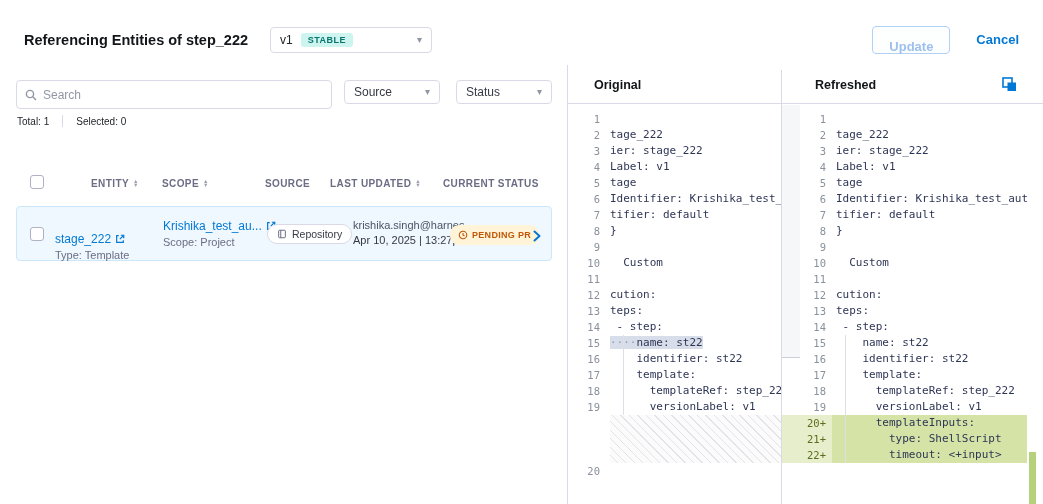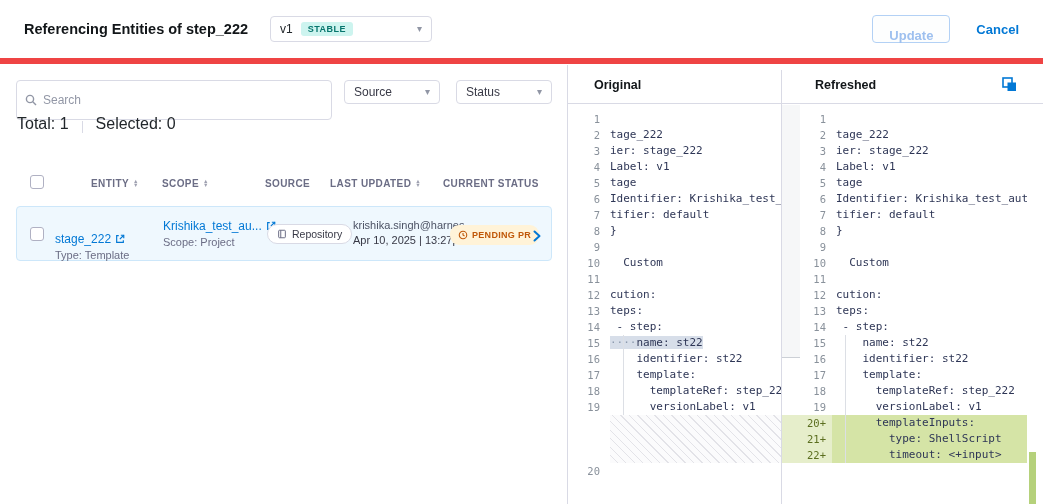--- a/index.html
+++ b/index.html
@@ -1,47 +1,47 @@
 <!DOCTYPE html>
 <html><head>
 <meta charset="utf-8">
 <style>
   * { margin:0; padding:0; box-sizing:border-box; }
   html,body { width:1043px; height:504px; }
   body { font-family:"Liberation Sans", sans-serif; background:#fff; color:#1c1e21; }
   .screen { position:relative; width:1043px; height:504px; background:#fff; overflow:hidden; }
 
   
-  .topbar { position:absolute; top:0; left:0; right:0; height:64px; border-bottom:6px solid #ef4444;
+  .topbar { position:absolute; top:8px; left:0; right:0; height:64px; border-bottom:1px solid #ef4444;
             display:flex; align-items:center; padding:0 24px; background:#fff; }
   .page-title { font-size:14.5px; font-weight:700; color:#121619; white-space:nowrap; }
   .version-select { margin-left:22px; width:162px; height:26px; border:1px solid #d9dae5; border-radius:4px;
                     display:flex; align-items:center; padding:0 9px; gap:8px; cursor:pointer; background:#fff; }
   .version-value { font-size:12px; color:#22272b; }
   .stable-badge { background:#cdf4ef; color:#06756d; font-size:9px; font-weight:700; letter-spacing:.5px;
                   padding:2px 7px; border-radius:3px; }
   .caret { margin-left:auto; color:#9196a5; font-size:10px; line-height:1; }
   .topbar-actions { margin-left:auto; display:flex; align-items:center; gap:26px; }
   .update-btn { height:28px; padding:12px 16px; border:1px solid #b3d1f5; border-radius:4px; background:#fdfefe;
                 color:#9ec0ef; font-weight:600; font-size:13px; font-family:inherit; cursor:pointer;text-align:center; }
   .cancel-link { color:#0278d5; font-weight:600; font-size:13px; cursor:pointer; }
 
   
   .left-panel { position:absolute; top:65px; left:0; width:568px; bottom:0; background:#fff;
                 border-right:1px solid #d9dae5; }
-  .search-box { position:absolute; left:16px; top:15px; width:316px; height:40px; border:1px solid #d9dae5;
+  .search-box { position:absolute; left:16px; top:15px; width:316px; height:29px; border:1px solid #d9dae5;
                 border-radius:4px; display:flex; align-items:center; padding:0 8px; gap:6px; background:#fff; }
   .search-box input { border:0; outline:0; flex:1; font-size:12px; font-family:inherit; color:#383946; background:transparent; }
   .search-box input::placeholder { color:#9297a6; }
   .filter-select { position:absolute; top:15px; height:24px; border:1px solid #d9dae5; border-radius:4px;
                    display:flex; align-items:center; padding:0 9px; font-size:12px; color:#383946;
                    cursor:pointer; background:#fff; }
   .filter-source { left:344px; width:96px; }
   .filter-status { left:456px; width:96px; }
-  .totals { position:absolute; left:17px; top:50px; display:flex; align-items:flex-end; font-size:16px; color:#22272b; }
+  .totals { position:absolute; left:17px; top:50px; display:flex; align-items:flex-end; font-size:10px; color:#22272b; }
   .totals .sep { width:1px; height:12px; background:#d9dae5; margin:0 13px; }
 
   .thead { position:absolute; top:110px; left:0; right:0; height:20px; font-size:10px; font-weight:700;
            color:#6b6d85; letter-spacing:.4px; }
   .th { position:absolute; top:0; height:16px; display:flex; align-items:center; gap:4px; cursor:pointer; white-space:nowrap; }
   .th-entity { left:55px;padding-left:36px; } .th-scope { left:162px; } .th-source { left:265px; }
   .th-updated { left:330px; } .th-status { left:443px; }
   .sort-icon { display:inline-flex; flex-direction:column; font-size:5.5px; line-height:4.5px; color:#9ea0b0; }
   .checkbox { width:14px; height:14px; border:1.5px solid #b0b1c3; border-radius:3px; background:#fff; cursor:pointer; }
   .thead .checkbox { position:absolute; left:30px; top:0; }

